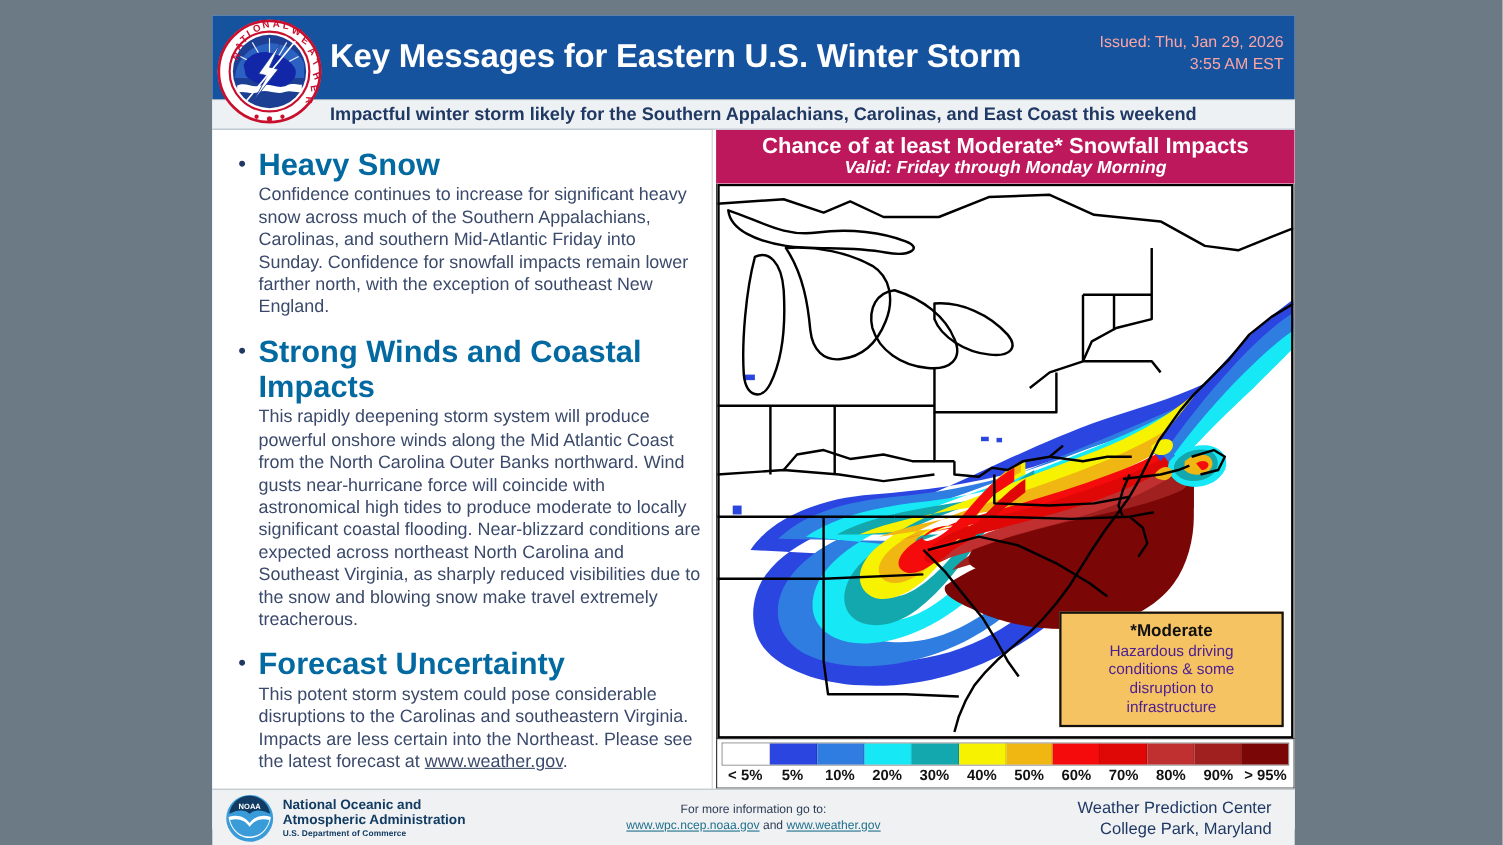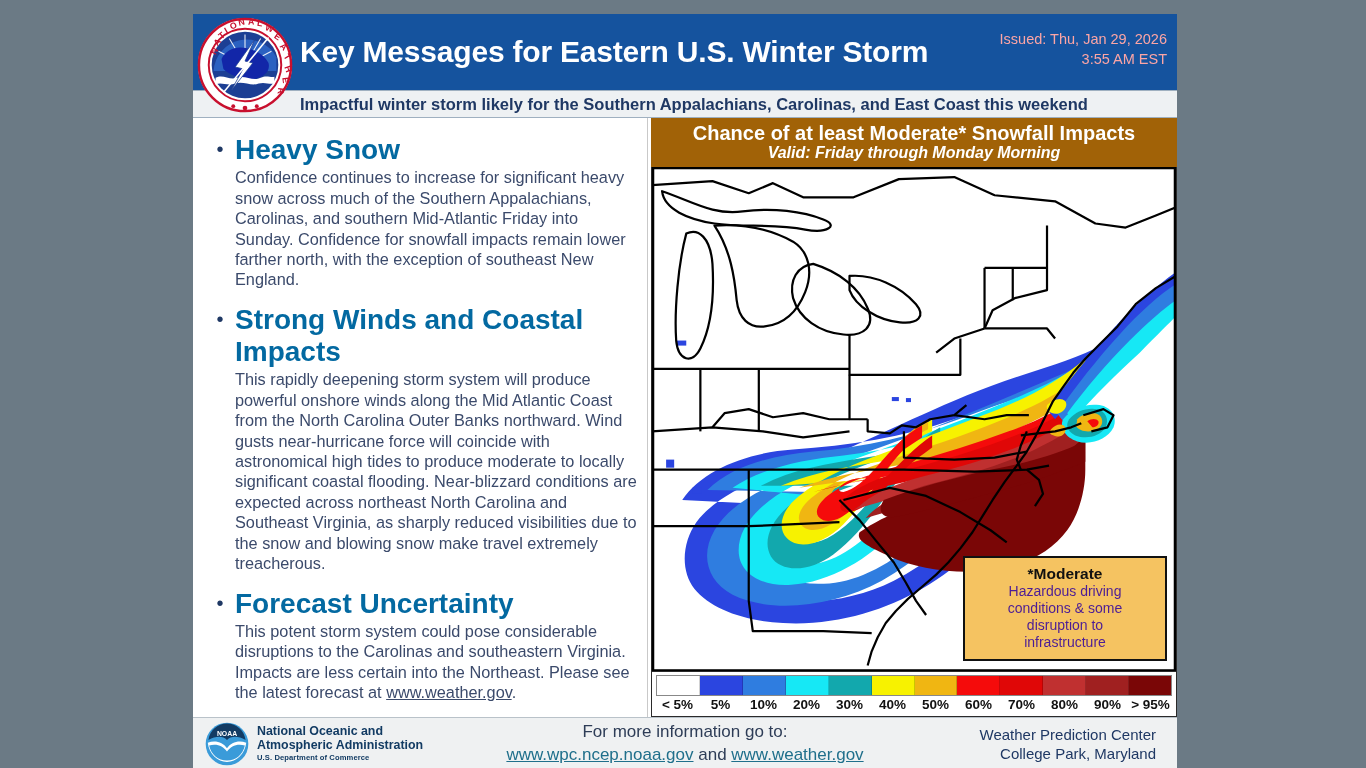--- a/index.html
+++ b/index.html
@@ -117,21 +117,21 @@
     padding:0;
     overflow:hidden;
   }
   .map-frame{
     position:absolute;
     left:3px;top:0;right:0;bottom:0;
     background:#ffffff;
     display:flex;flex-direction:column;
   }
   .map-title-bar{
-    background:#a16207;
+    background:#be185d;
     color:#ffffff;
     text-align:center;
     padding:4px 2px 4px 2px;
     flex:0 0 auto;
   }
   .map-title-main{
     font-size:20px;font-weight:bold;line-height:1.12;
   }
   .map-title-sub{
     font-size:16px;font-style:italic;font-weight:bold;line-height:1.15;
@@ -202,21 +202,21 @@
     margin-left:12px;width:44px;height:44px;flex:0 0 44px;
   }
   .noaa-text{
     margin-left:8px;color:#123b63;line-height:1.14;
   }
   .noaa-l1{font-size:12.4px;font-weight:bold;}
   .noaa-l2{font-size:12.4px;font-weight:bold;}
   .noaa-l3{font-size:7.6px;font-weight:bold;letter-spacing:.1px;margin-top:2px;}
   .footer-center{
     position:absolute;left:0;right:0;
-    text-align:center;color:#2e3d57;font-size:17px;line-height:1.32;
+    text-align:center;color:#2e3d57;font-size:11px;line-height:1.32;
   }
   .footer-center a{color:#1f6f8b;text-decoration:underline;}
   .footer-right{
     position:absolute;right:21px;top:7px;
     text-align:right;color:#1f3864;font-size:15px;line-height:1.3;
   }
 </style>
 </head>
 <body>
 

